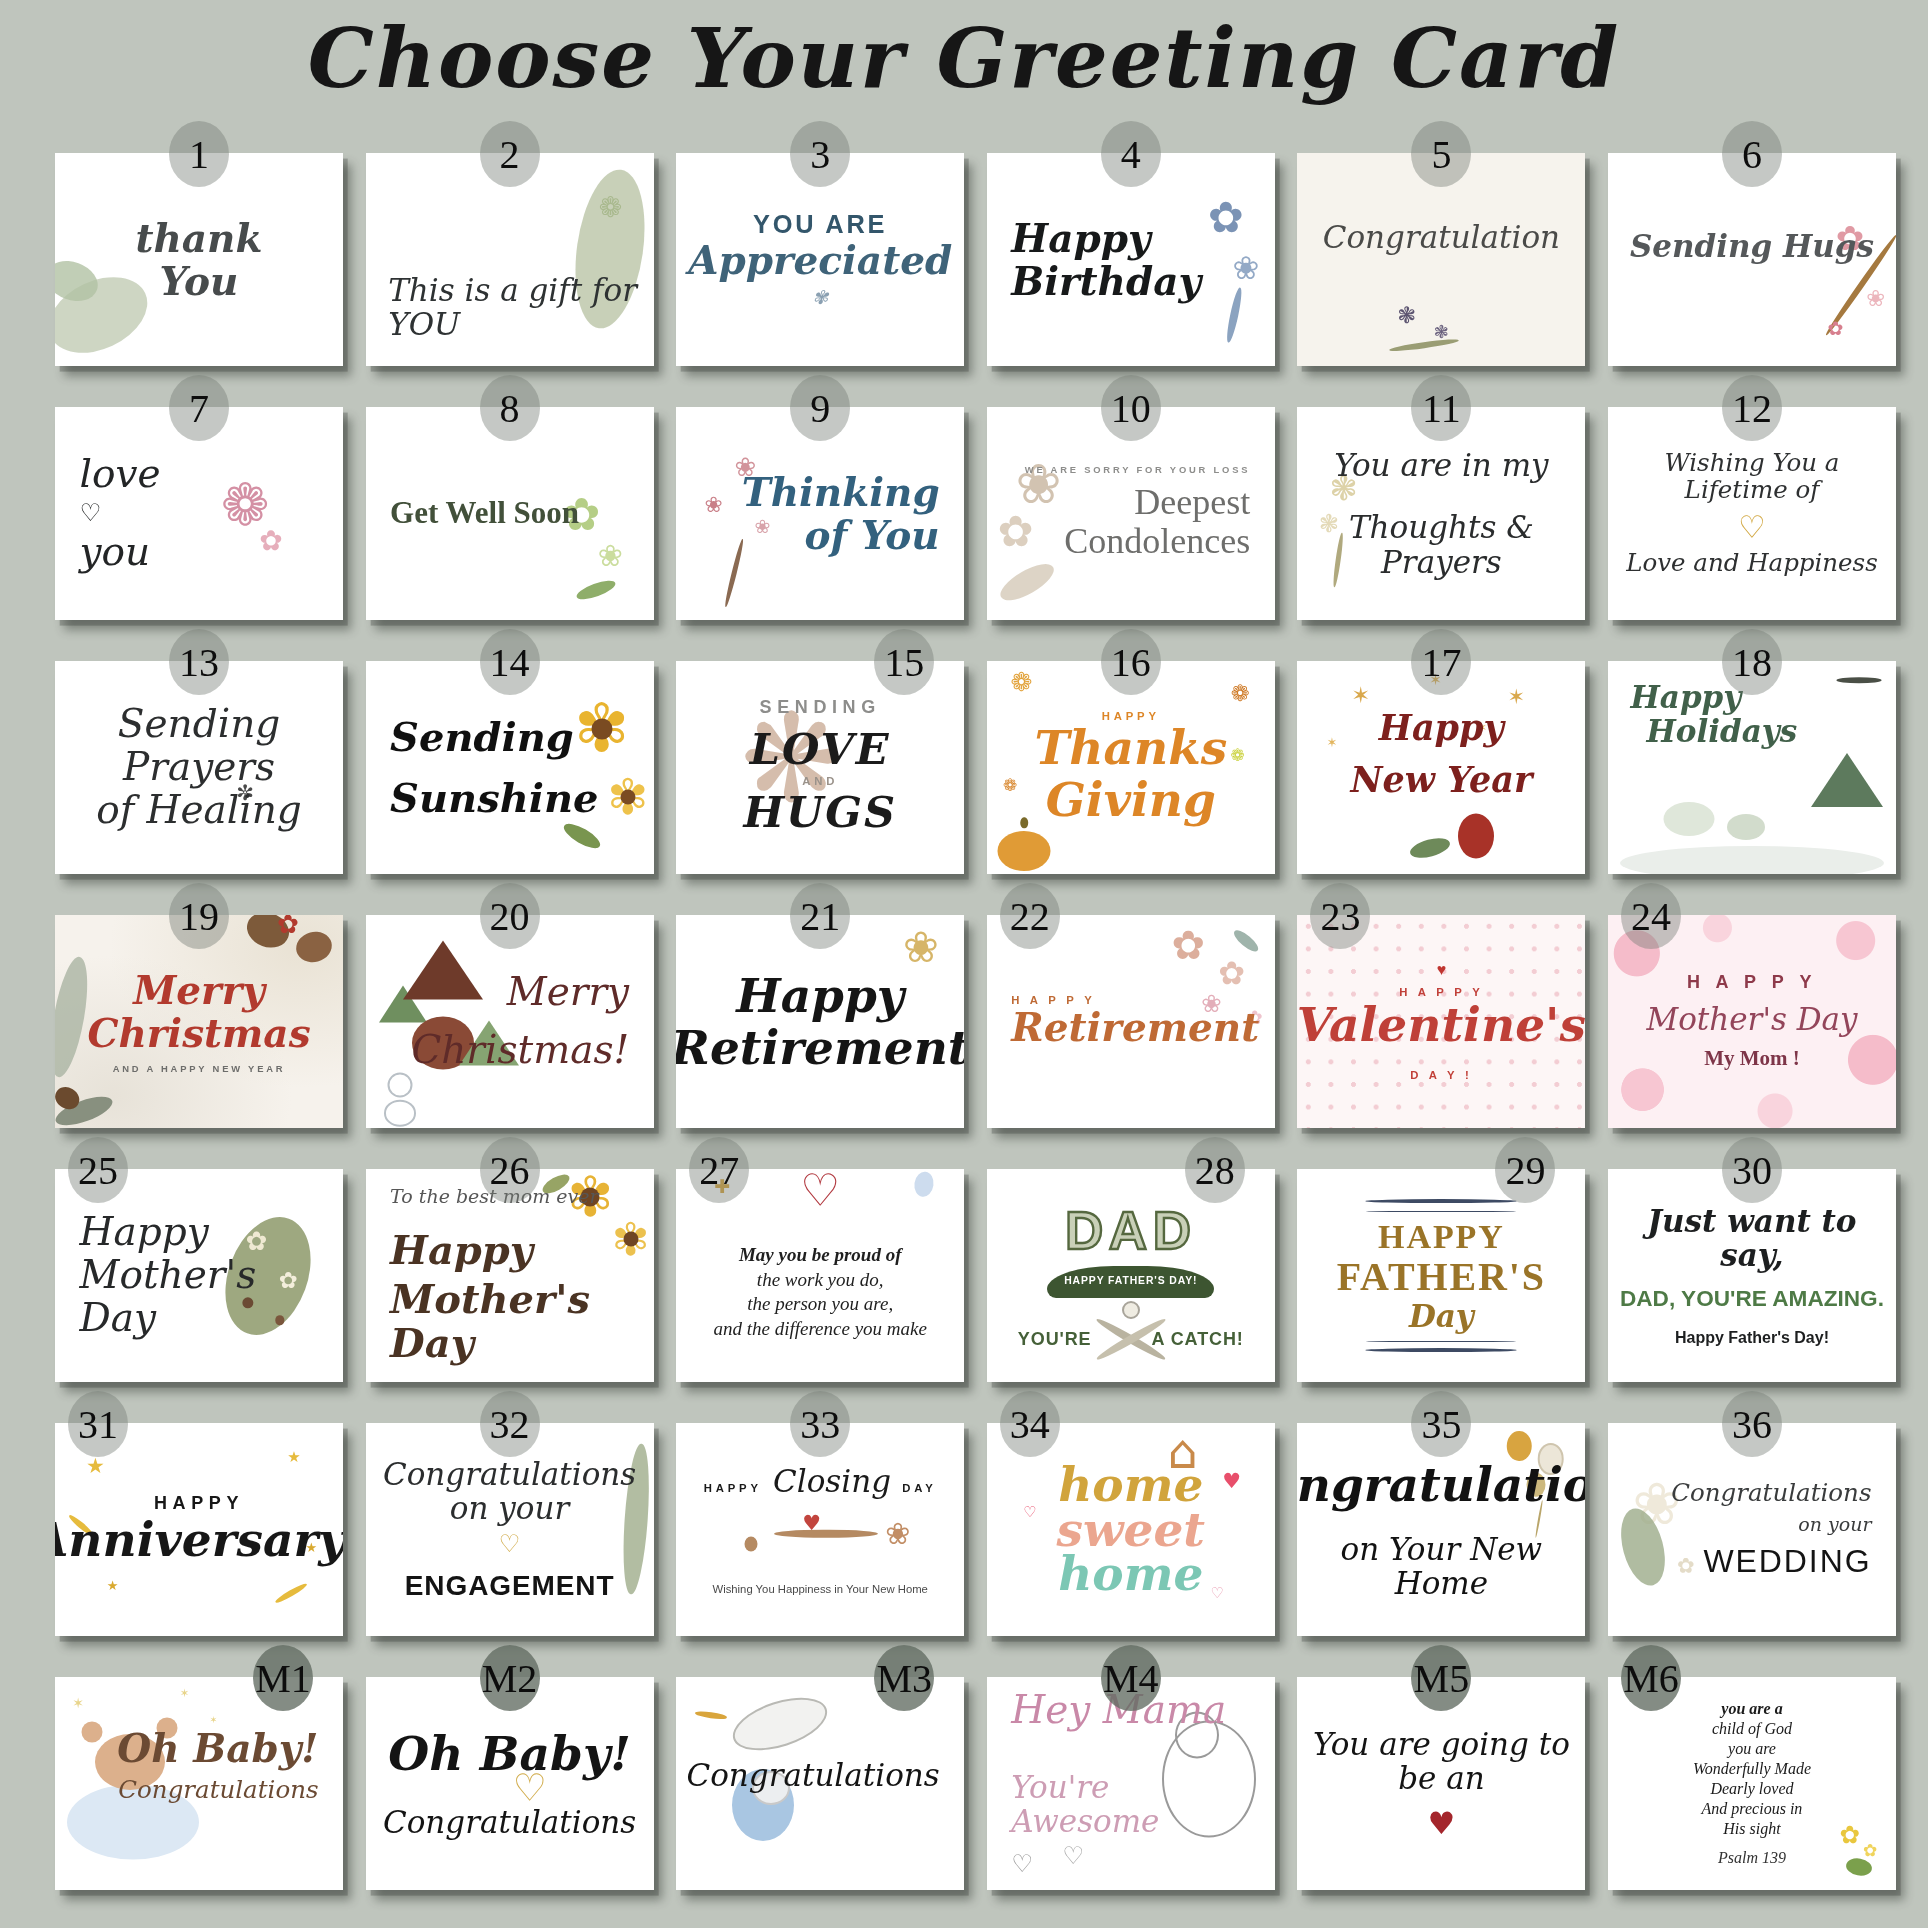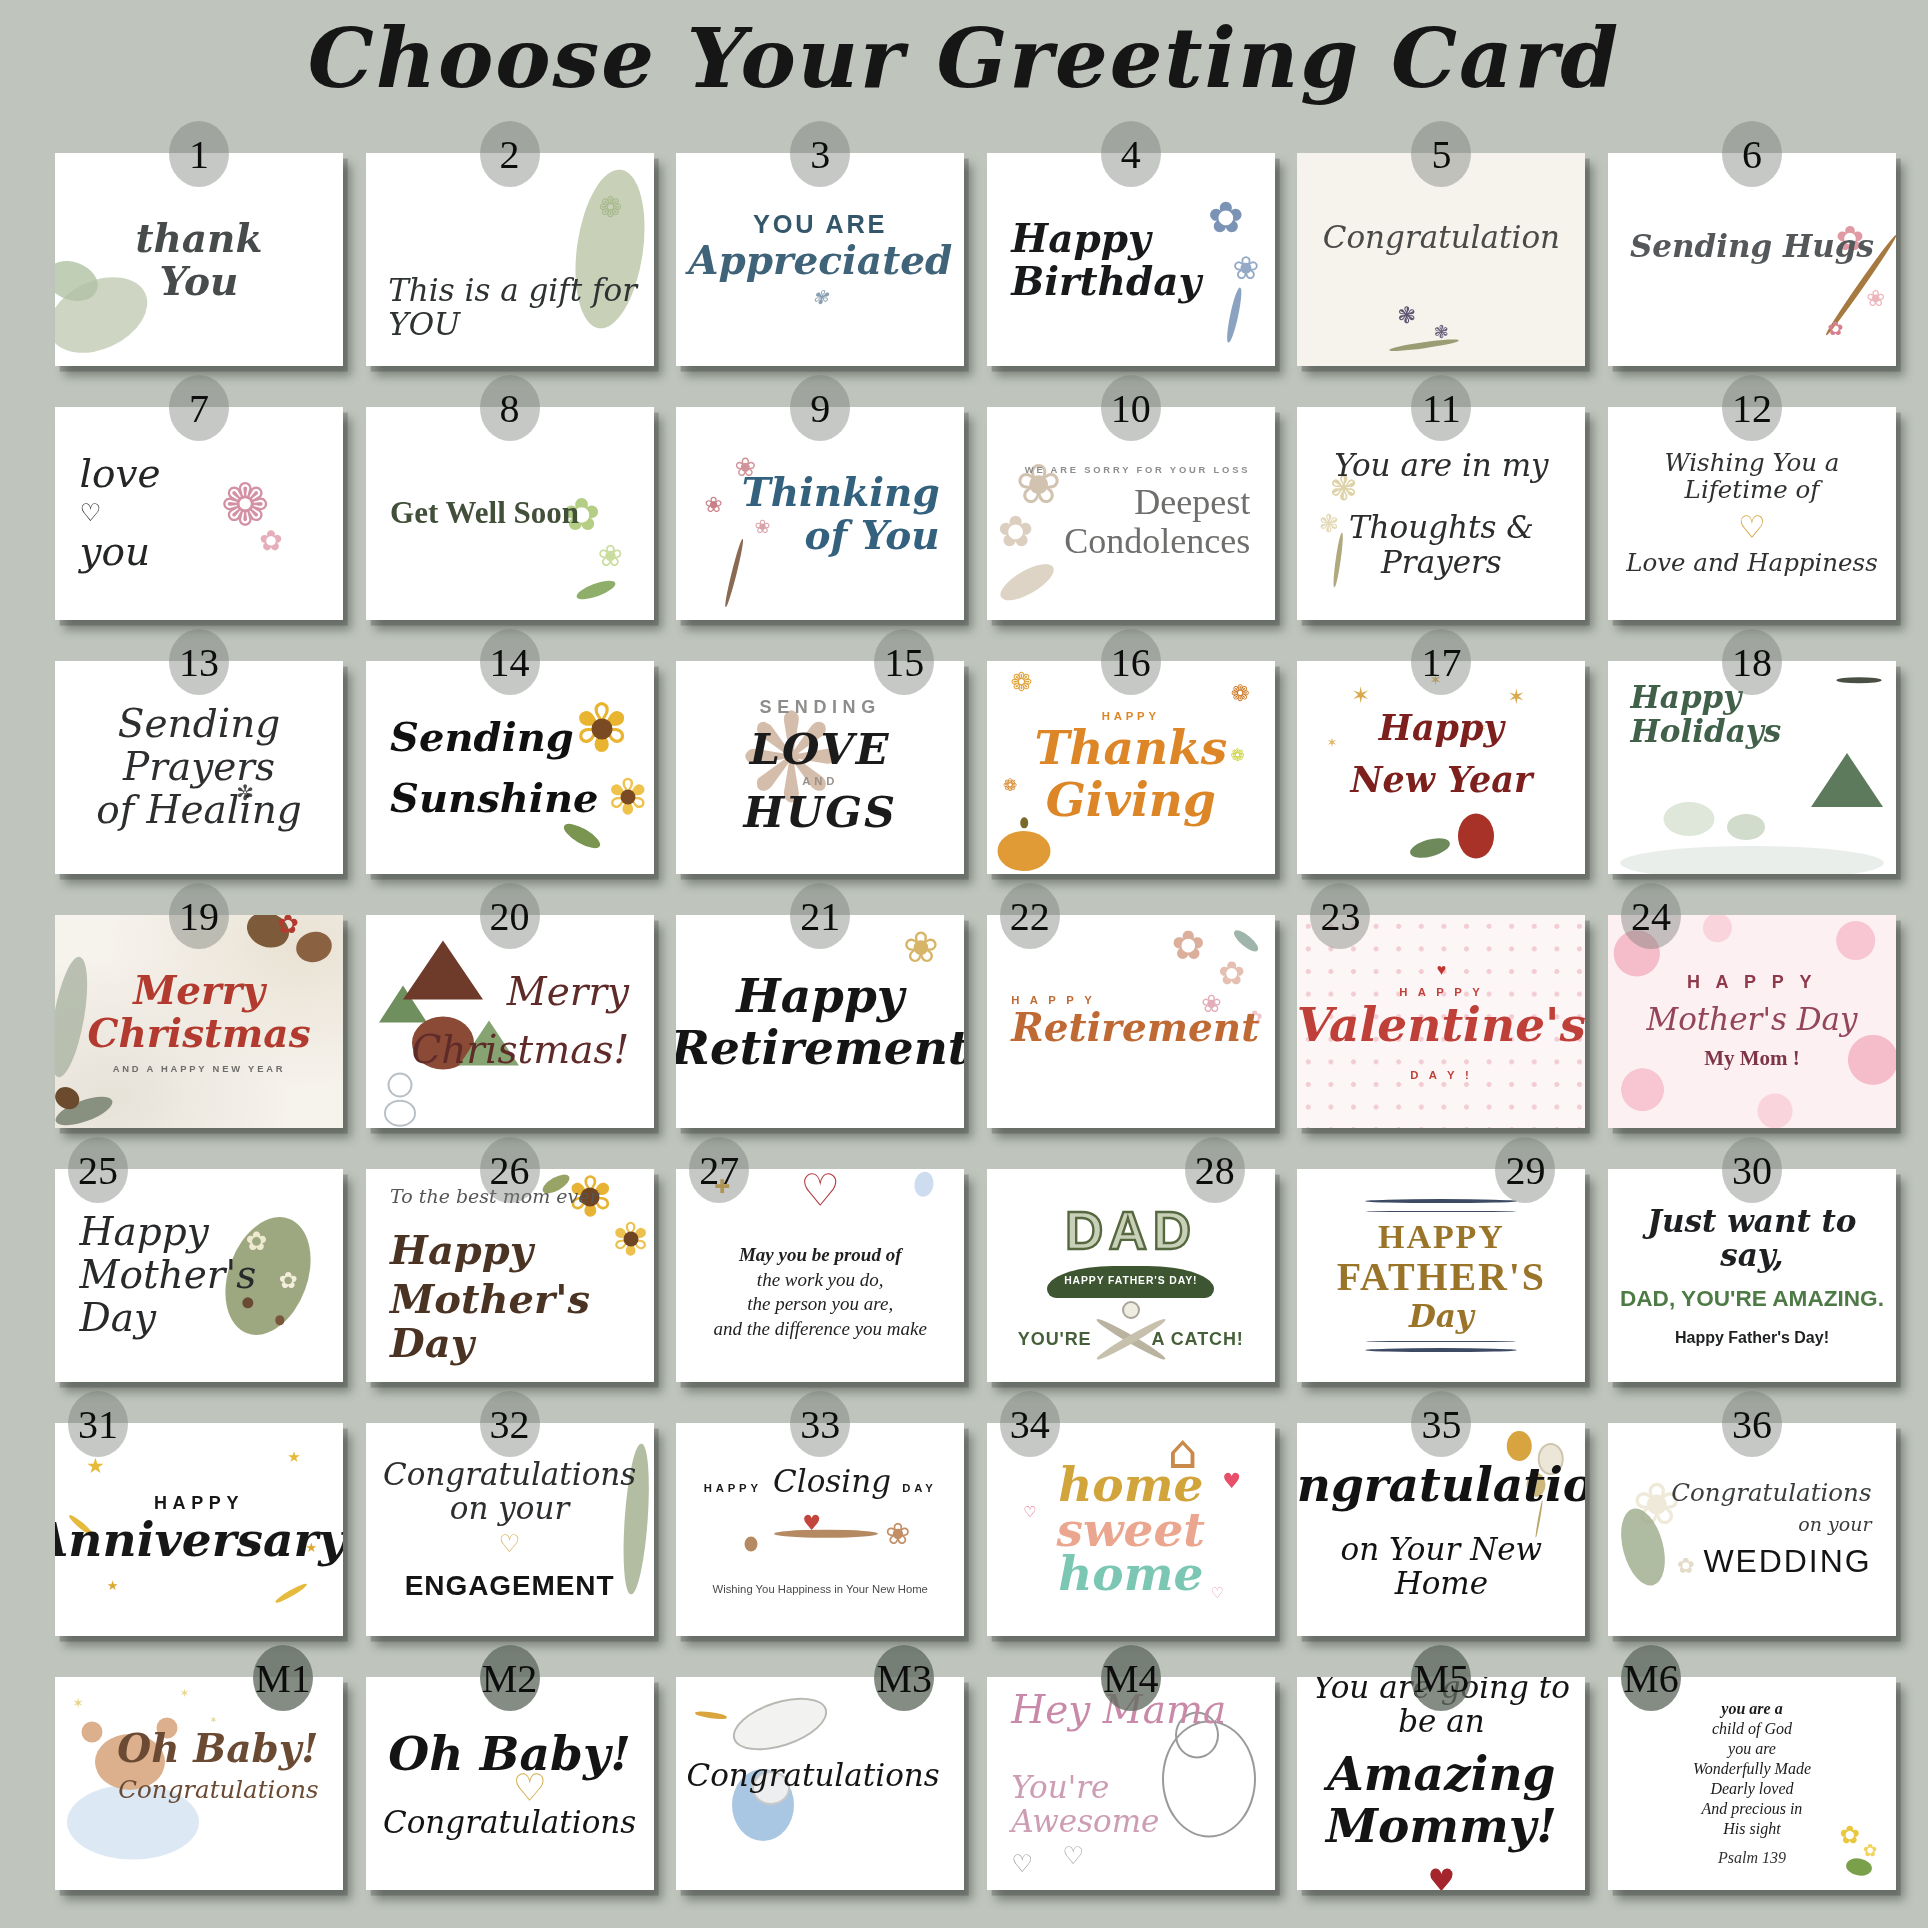--- a/index.html
+++ b/index.html
@@ -303,21 +303,21 @@
     </div>
     <div class="cell">
       <div class="card">
         <div class="decor kind-blob" style="left: 50%; top: 95%; transform: translate(-50%, -50%); width: 264px; height: 34px; background: rgb(234, 238, 234);"></div>
         <div class="decor kind-tree" style="left: 83%; top: 56%; transform: translate(-50%, -50%); border-left: 36px solid transparent; border-right: 36px solid transparent; border-bottom: 54px solid rgb(93, 122, 93);"></div>
         <div class="decor kind-blob" style="left: 28%; top: 74%; transform: translate(-50%, -50%); width: 51px; height: 34px; background: rgb(223, 231, 218);"></div>
         <div class="decor kind-blob" style="left: 48%; top: 78%; transform: translate(-50%, -50%); width: 38px; height: 26px; background: rgb(210, 220, 204);"></div>
         <div class="decor kind-blob" style="left: 87%; top: 9%; transform: translate(-50%, -50%); width: 45px; height: 5.6px; background: rgb(74, 79, 70);"></div>
         <div class="content al-top-left">
           <div class="line script-lg b" style="color: rgb(65, 96, 74);">Happy</div>
-          <div class="line script-lg b" style="color: rgb(65, 96, 74);">Holidays</div>
+          <div class="line script-lg b" style="color: rgb(65, 96, 74); margin-left: 16px;">Holidays</div>
         </div>
       </div>
       <div class="badge pos-center">18</div>
     </div>
     <div class="cell">
       <div class="card bg-xmas">
         <div class="decor kind-blob" style="left: 74%; top: 7%; transform: translate(-50%, -50%) rotate(20deg); width: 43px; height: 34px; background: rgb(125, 90, 58);"></div>
         <div class="decor kind-blob" style="left: 90%; top: 15%; transform: translate(-50%, -50%) rotate(-15deg); width: 36px; height: 30px; background: rgb(138, 98, 66);"></div>
         <div class="decor" style="left: 81%; top: 4%; transform: translate(-50%, -50%); color: rgb(178, 58, 46); font-size: 26px;">✿</div>
         <div class="decor kind-blob" style="left: 5%; top: 48%; transform: translate(-50%, -50%) rotate(10deg); opacity: 0.8; width: 30px; height: 122px; background: rgb(170, 180, 162);"></div>
@@ -605,21 +605,20 @@
           <div class="line script-lg" style="color: rgb(205, 157, 180); margin-top: 38px;">You're Awesome</div>
           <div class="line script" style="color: rgb(154, 154, 154); margin-top: 13px;">♡</div>
         </div>
       </div>
       <div class="badge pos-center badge-dark">M4</div>
     </div>
     <div class="cell">
       <div class="card">
         <div class="content">
           <div class="line script-lg" style="color: rgb(20, 20, 20);">You are going to be an</div>
-          <div class="line script-xxl b" style="color: rgb(20, 20, 20); margin-top: 9.4px;">Amazing Mommy!</div>
           <div class="line script-lg" style="color: rgb(164, 38, 44); margin-top: 11.3px;">♥</div>
         </div>
       </div>
       <div class="badge pos-center badge-dark">M5</div>
     </div>
     <div class="cell">
       <div class="card">
         <div class="decor" style="left: 84%; top: 74%; transform: translate(-50%, -50%); color: rgb(233, 199, 62); font-size: 24.5px;">✿</div>
         <div class="decor" style="left: 91%; top: 81%; transform: translate(-50%, -50%); color: rgb(240, 212, 92); font-size: 17px;">✿</div>
         <div class="decor kind-blob" style="left: 87%; top: 89%; transform: translate(-50%, -50%) rotate(10deg); width: 26px; height: 17px; background: rgb(123, 160, 76);"></div>

